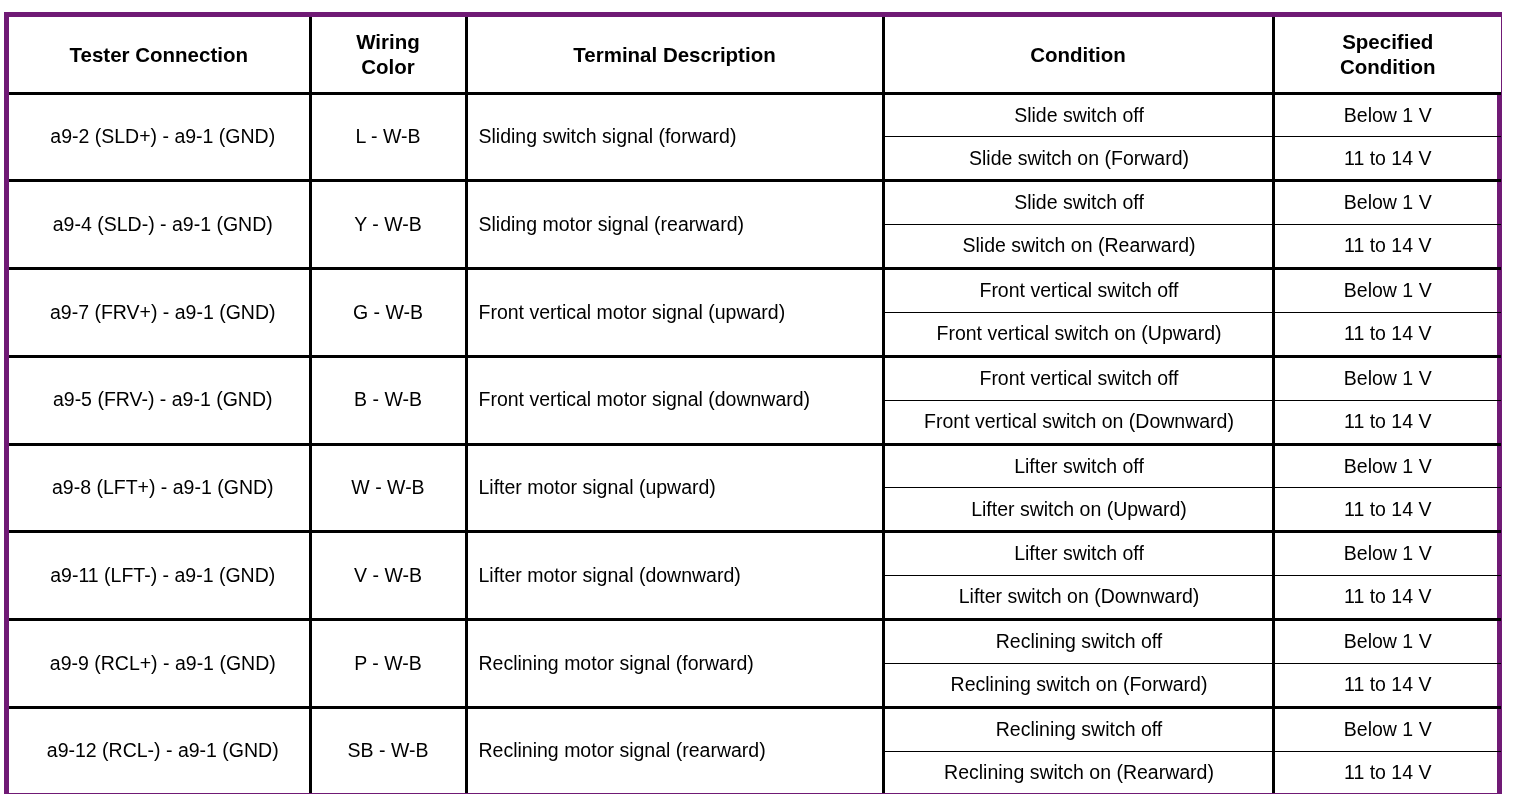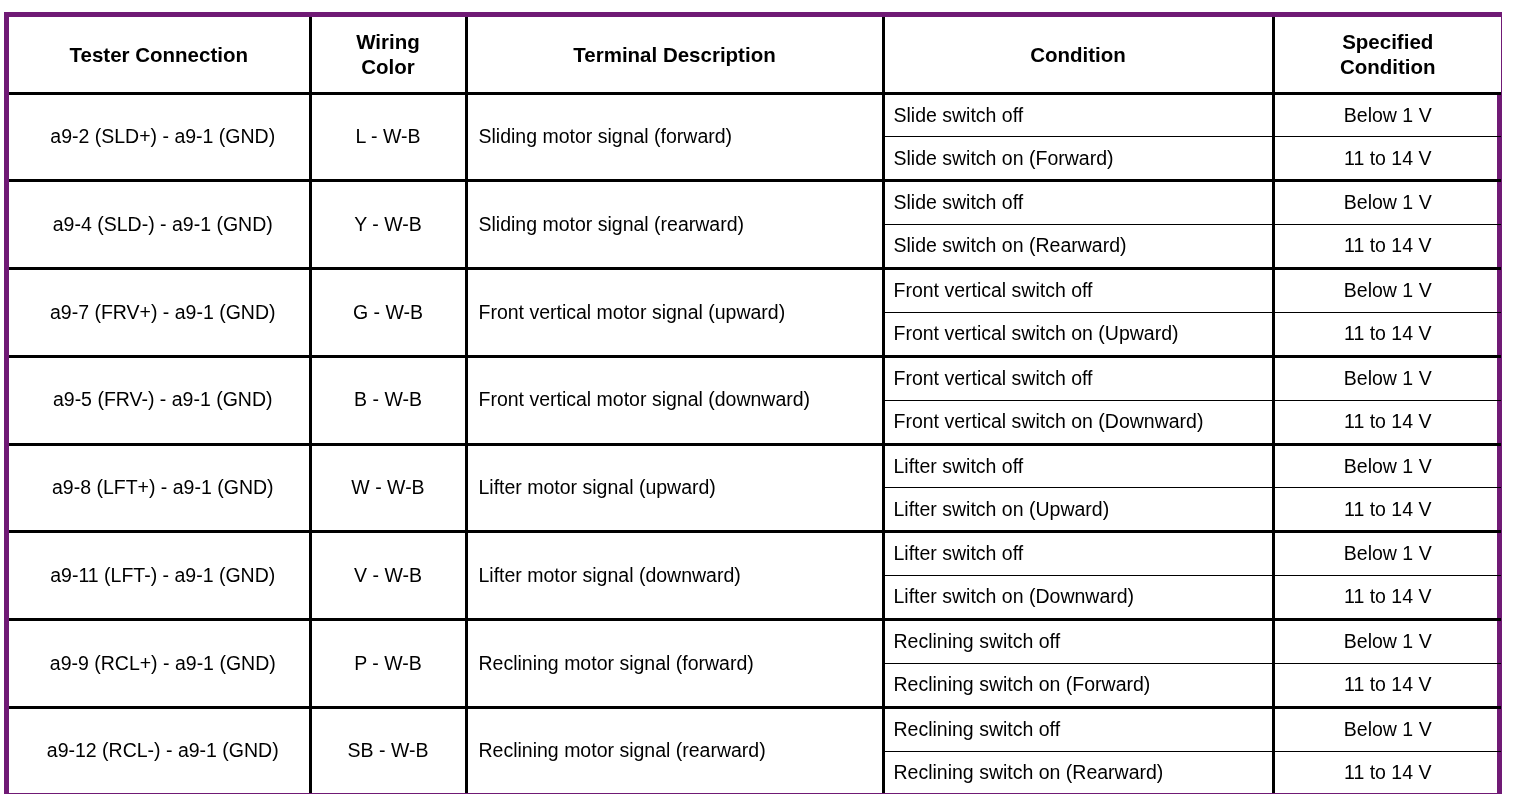--- a/index.html
+++ b/index.html
@@ -75,21 +75,21 @@
     padding-left: 15px;
   }
   td.wiring {
     text-align: center;
   }
   td.terminal {
     text-align: left;
     padding-left: 11px;
   }
   td.condition {
-    text-align: left;
+    text-align: center;
     padding-left: 9px;
   }
   td.spec {
     text-align: center;
     border-right: none;
   }
 </style>
 </head>
 <body>
 
@@ -114,21 +114,21 @@
         <th class="last">
           <span>Specified</span><br>
           <span>Condition</span>
         </th>
       </tr>
     </thead>
     <tbody id="table-body">
         <tr>
           <td class="tester" rowspan="2">a9-2 (SLD+) - a9-1 (GND)</td>
           <td class="wiring" rowspan="2">L - W-B</td>
-          <td class="terminal" rowspan="2">Sliding motor signal (forward)</td>
+          <td class="terminal" rowspan="2">Sliding switch signal (forward)</td>
           <td class="condition">Slide switch off</td>
           <td class="spec">Below 1 V</td>
         </tr>
         <tr class="sub">
           <td class="condition">Slide switch on (Forward)</td>
           <td class="spec">11 to 14 V</td>
         </tr>
         <tr>
           <td class="tester" rowspan="2">a9-4 (SLD-) - a9-1 (GND)</td>
           <td class="wiring" rowspan="2">Y - W-B</td>

